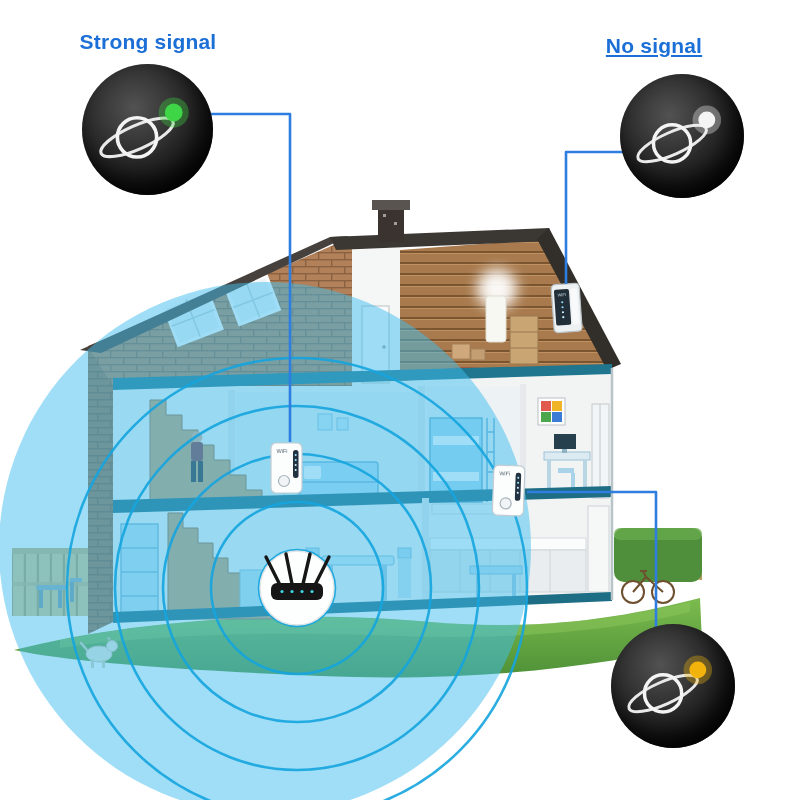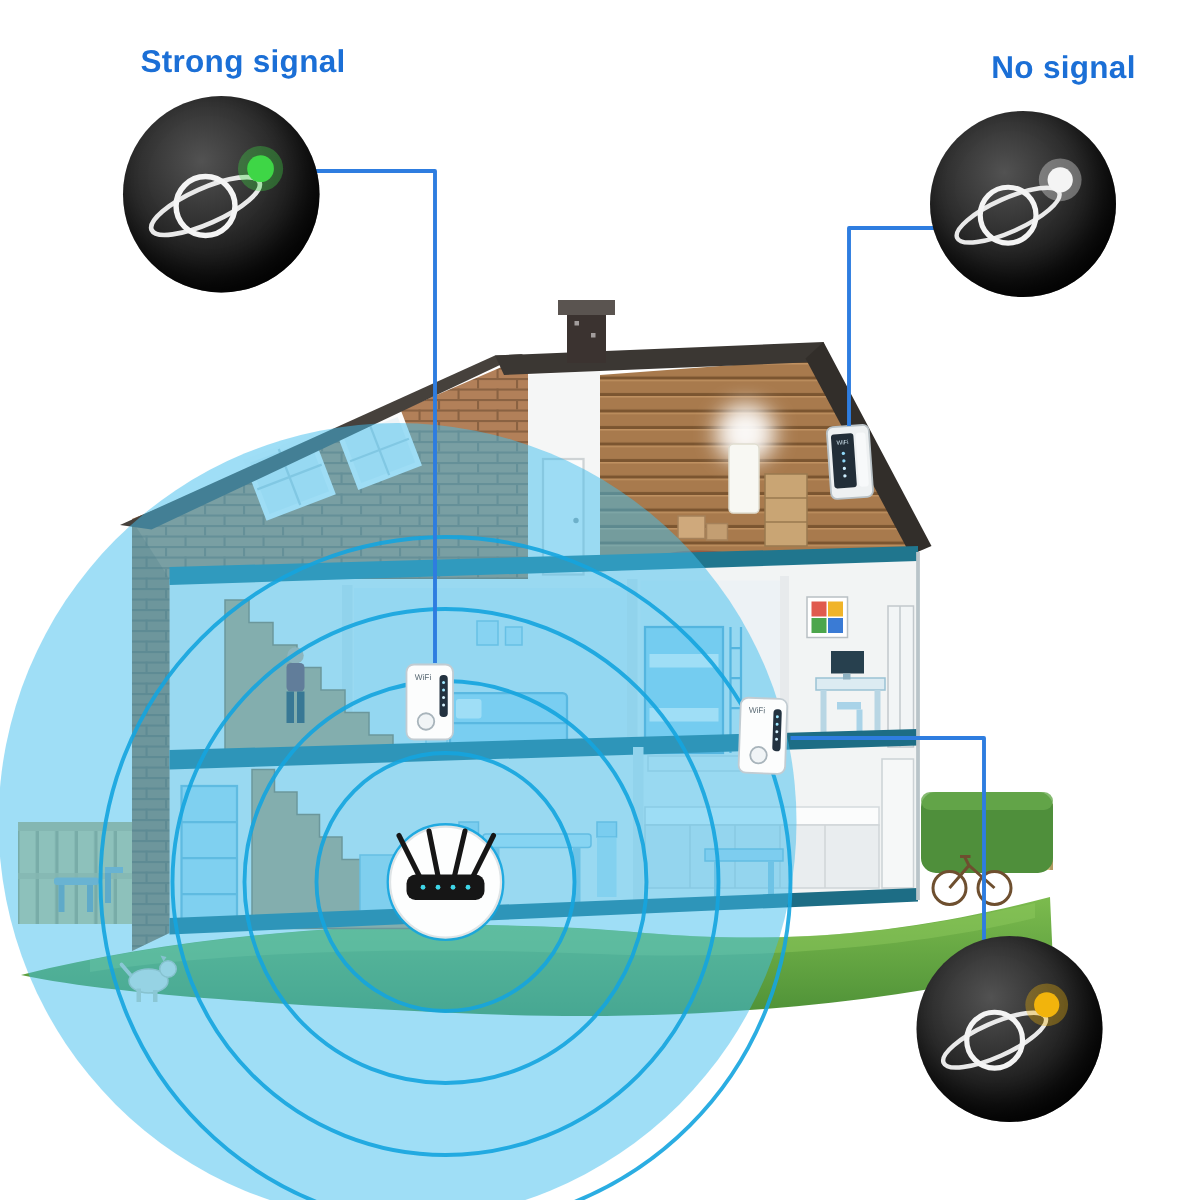--- a/index.html
+++ b/index.html
@@ -1,21 +1,21 @@
 <!DOCTYPE html>
 <html><head>
 <meta charset="utf-8">
 <style>
   * { margin:0; padding:0; box-sizing:border-box; }
   html,body { width:800px; height:800px; background:#ffffff; font-family:"Liberation Sans", sans-serif; }
   .canvas { position:relative; width:800px; height:800px; overflow:hidden; background:#ffffff; }
   .scene-svg { position:absolute; left:0; top:0; width:800px; height:800px; }
   .signal-label { position:absolute; font-weight:bold; font-size:21px; color:#1b6fd6; text-align:center; letter-spacing:.2px; }
-  .label-strong { left:82px; top:30px; width:160px; }
-  .label-no    { left:651px; top:34px; width:116px; }
+  .label-strong { left:68px; top:30px; width:160px; }
+  .label-no    { left:596px; top:34px; width:116px;text-decoration:underline; }
   .label-low   { left:610px; top:750px; width:126px; }
   .sphere { position:absolute; border-radius:50%;
             background: radial-gradient(circle at 40% 33%, #525252 0%, #2b2b2b 42%, #0a0a0a 75%, #000 100%);
             box-shadow: inset -8px -12px 20px rgba(0,0,0,.65); }
   .sphere svg { width:100%; height:100%; display:block; }
   .sphere-1 { left:82px;  top:64px;  width:131px; height:131px; }
   .sphere-2 { left:620px; top:74px;  width:124px; height:124px; }
   .sphere-3 { left:611px; top:624px; width:124px; height:124px; }
 </style>
 </head>

